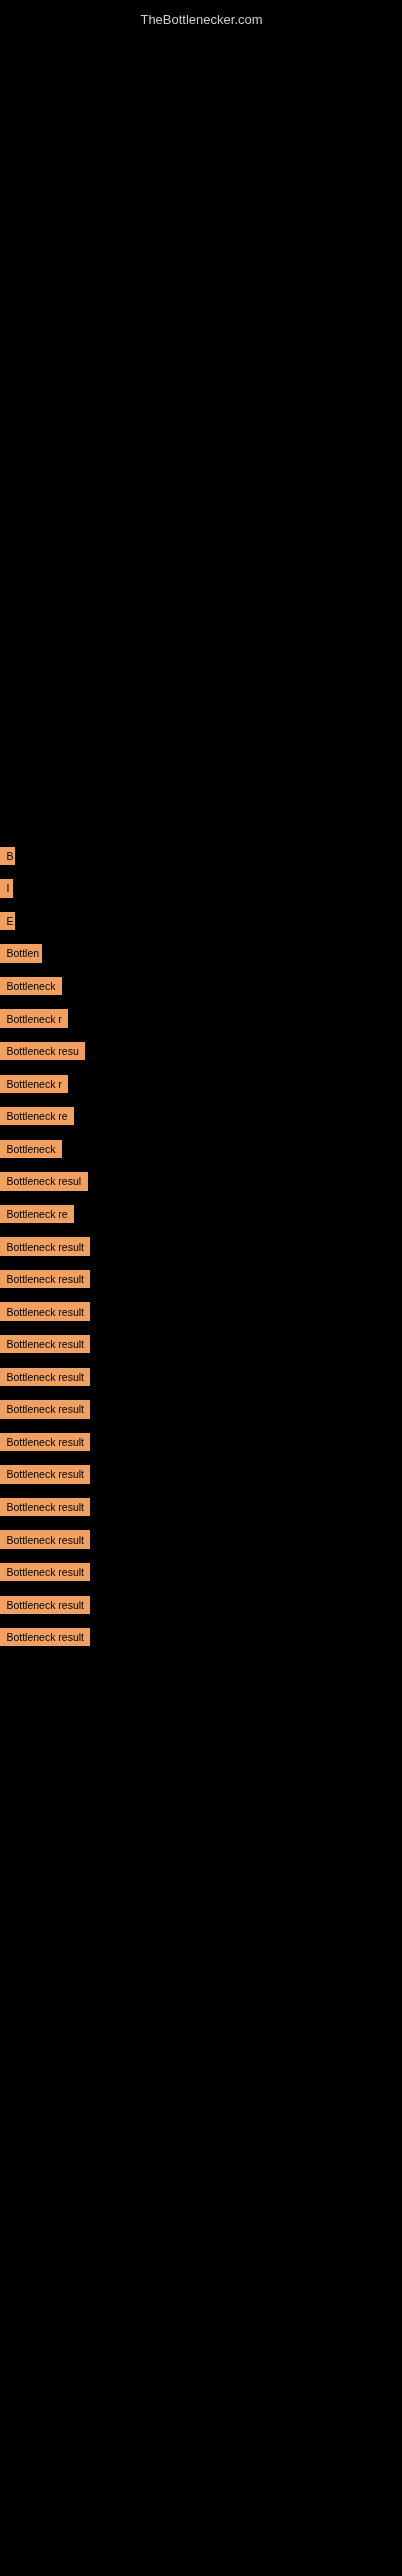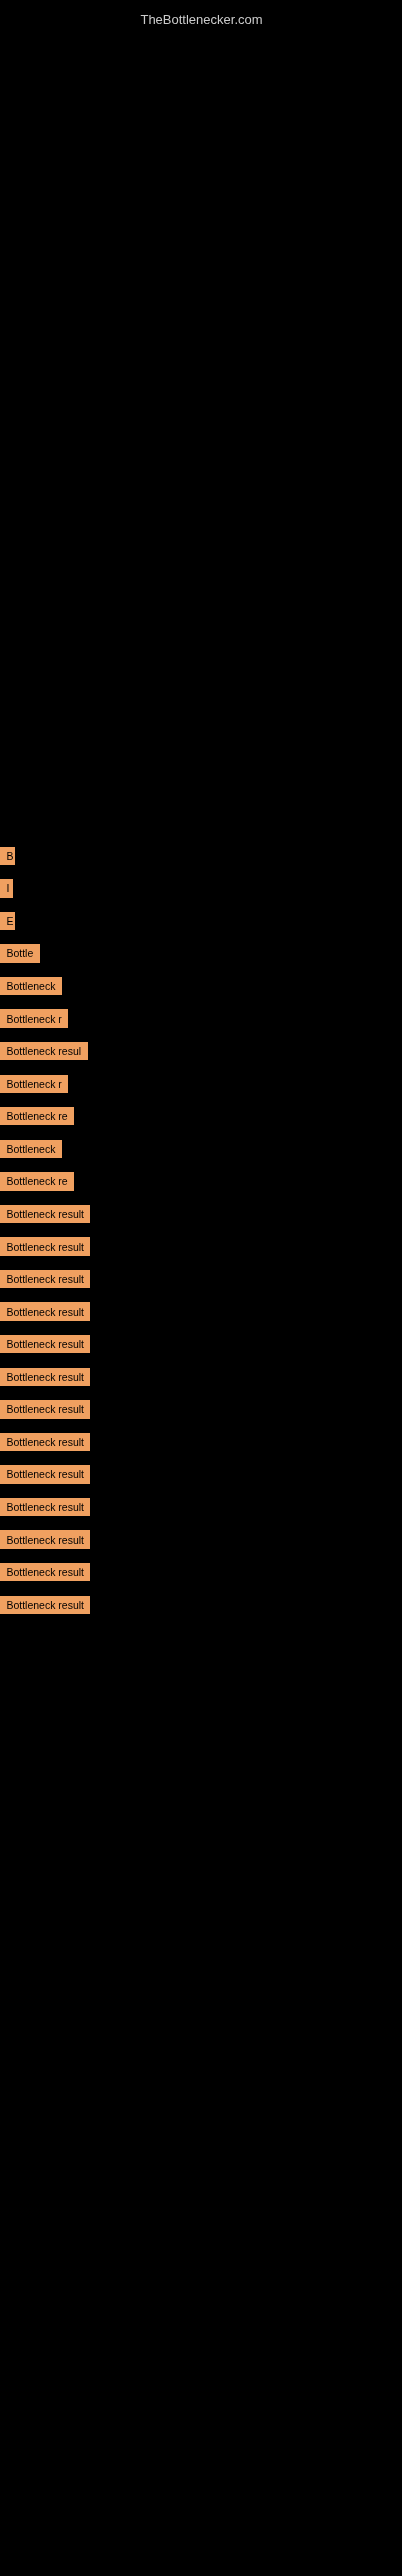--- a/index.html
+++ b/index.html
@@ -45,27 +45,28 @@
   </style>
 </head>
 <body>
 
 <div class="site-title">TheBottlenecker.com</div>
 
 <div class="bottleneck-items-container" id="bottleneck-container">
 <div class="bottleneck-item"><span class="bottleneck-label" style="max-width: 14.5px; overflow: hidden; white-space: nowrap;">B</span></div>
     <div class="bottleneck-item"><span class="bottleneck-label" style="max-width: 12px; overflow: hidden; white-space: nowrap;">I</span></div>
     <div class="bottleneck-item"><span class="bottleneck-label" style="max-width: 14.5px; overflow: hidden; white-space: nowrap;">E</span></div>
-    <div class="bottleneck-item"><span class="bottleneck-label" style="max-width: 42px; overflow: hidden; white-space: nowrap;">Bottle</span></div>
+    <div class="bottleneck-item"><span class="bottleneck-label" style="max-width: 42px; overflow: hidden; white-space: nowrap;">Bottlen</span></div>
     <div class="bottleneck-item"><span class="bottleneck-label" style="max-width: 72px; overflow: hidden; white-space: nowrap;">Bottleneck</span></div>
     <div class="bottleneck-item"><span class="bottleneck-label" style="max-width: 85px; overflow: hidden; white-space: nowrap;">Bottleneck r</span></div>
-    <div class="bottleneck-item"><span class="bottleneck-label" style="max-width: 105px; overflow: hidden; white-space: nowrap;">Bottleneck resul</span></div>
+    <div class="bottleneck-item"><span class="bottleneck-label" style="max-width: 105px; overflow: hidden; white-space: nowrap;">Bottleneck resu</span></div>
     <div class="bottleneck-item"><span class="bottleneck-label" style="max-width: 85px; overflow: hidden; white-space: nowrap;">Bottleneck r</span></div>
     <div class="bottleneck-item"><span class="bottleneck-label" style="max-width: 93px; overflow: hidden; white-space: nowrap;">Bottleneck re</span></div>
     <div class="bottleneck-item"><span class="bottleneck-label" style="max-width: 72px; overflow: hidden; white-space: nowrap;">Bottleneck</span></div>
+    <div class="bottleneck-item"><span class="bottleneck-label" style="max-width: 113px; overflow: hidden; white-space: nowrap;">Bottleneck resul</span></div>
     <div class="bottleneck-item"><span class="bottleneck-label" style="max-width: 93px; overflow: hidden; white-space: nowrap;">Bottleneck re</span></div>
     <div class="bottleneck-item"><span class="bottleneck-label" style="max-width: 121px; overflow: hidden; white-space: nowrap;">Bottleneck result</span></div>
     <div class="bottleneck-item"><span class="bottleneck-label" style="max-width: 121px; overflow: hidden; white-space: nowrap;">Bottleneck result</span></div>
     <div class="bottleneck-item"><span class="bottleneck-label" style="max-width: 121px; overflow: hidden; white-space: nowrap;">Bottleneck result</span></div>
     <div class="bottleneck-item"><span class="bottleneck-label" style="max-width: 121px; overflow: hidden; white-space: nowrap;">Bottleneck result</span></div>
     <div class="bottleneck-item"><span class="bottleneck-label" style="max-width: 121px; overflow: hidden; white-space: nowrap;">Bottleneck result</span></div>
     <div class="bottleneck-item"><span class="bottleneck-label" style="max-width: 121px; overflow: hidden; white-space: nowrap;">Bottleneck result</span></div>
     <div class="bottleneck-item"><span class="bottleneck-label" style="max-width: 121px; overflow: hidden; white-space: nowrap;">Bottleneck result</span></div>
     <div class="bottleneck-item"><span class="bottleneck-label" style="max-width: 121px; overflow: hidden; white-space: nowrap;">Bottleneck result</span></div>
     <div class="bottleneck-item"><span class="bottleneck-label" style="max-width: 121px; overflow: hidden; white-space: nowrap;">Bottleneck result</span></div>

